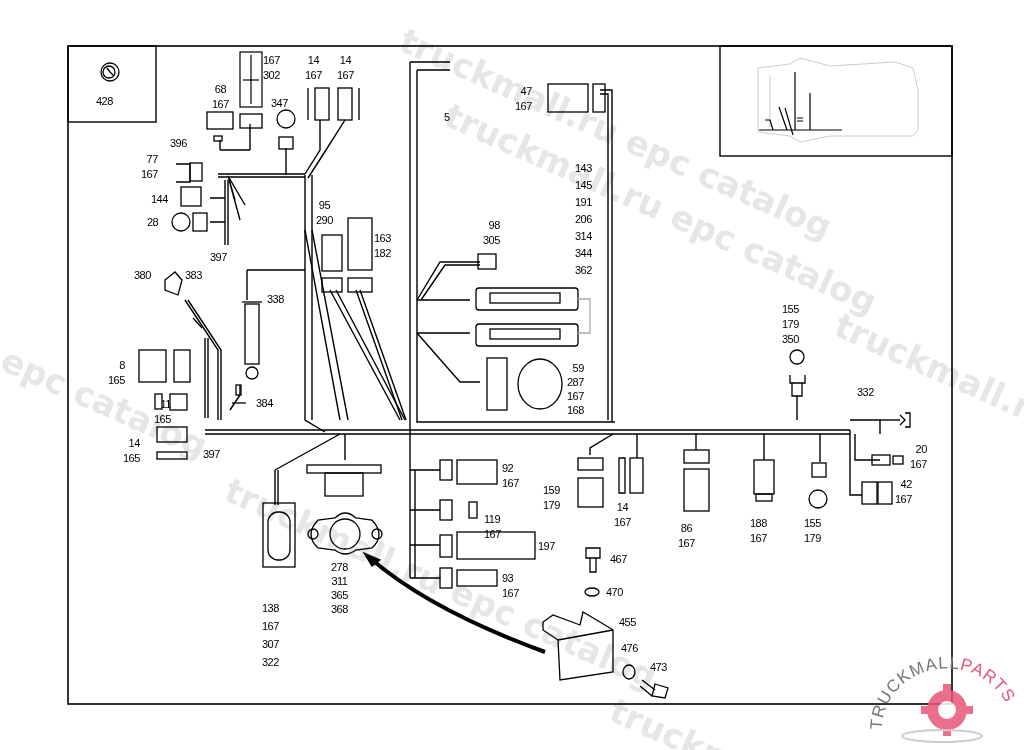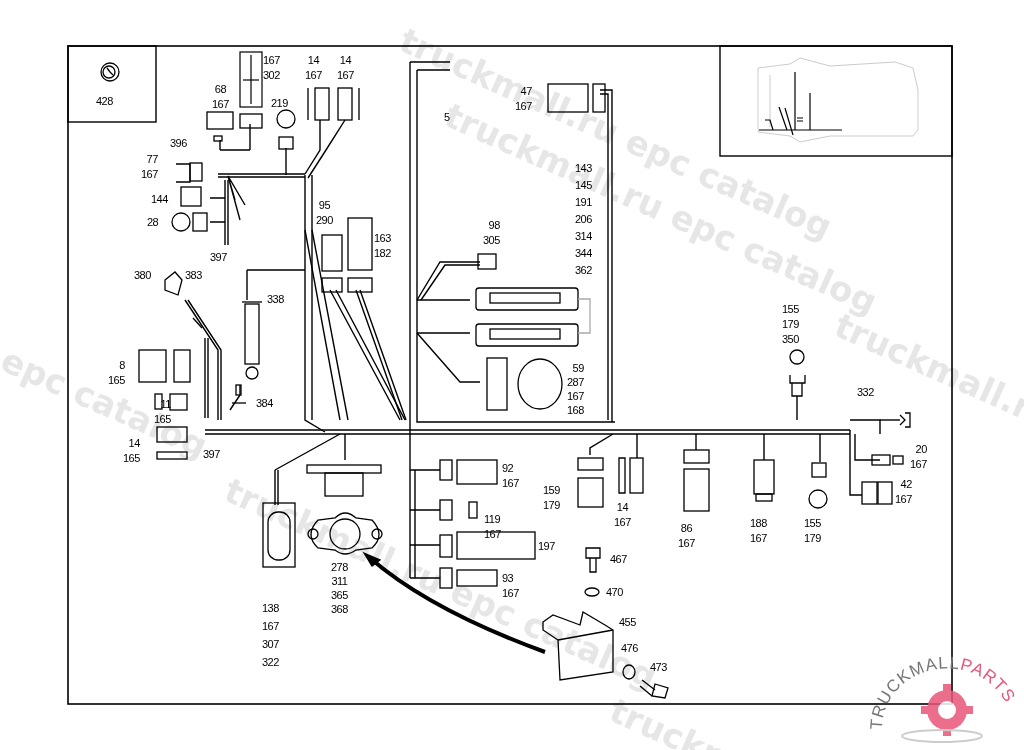--- a/index.html
+++ b/index.html
@@ -219,21 +219,21 @@
 
 <div class="lbl c" style="left:96px;top:94px;">428</div>
 <div class="lbl" style="left:263px;top:53px;">167
 302</div>
 <div class="lbl c" style="left:305px;top:53px;">14
 167</div>
 <div class="lbl c" style="left:337px;top:53px;">14
 167</div>
 <div class="lbl c" style="left:212px;top:82px;">68
 167</div>
-<div class="lbl" style="left:271px;top:96px;">219</div>
+<div class="lbl" style="left:271px;top:96px;">347</div>
 <div class="lbl" style="left:170px;top:136px;">396</div>
 <div class="lbl r" style="left:141px;top:152px;">77
 167</div>
 <div class="lbl" style="left:151px;top:192px;">144</div>
 <div class="lbl" style="left:147px;top:215px;">28</div>
 <div class="lbl" style="left:210px;top:250px;">397</div>
 <div class="lbl c" style="left:316px;top:198px;">95
 290</div>
 <div class="lbl" style="left:374px;top:231px;">163
 182</div>

